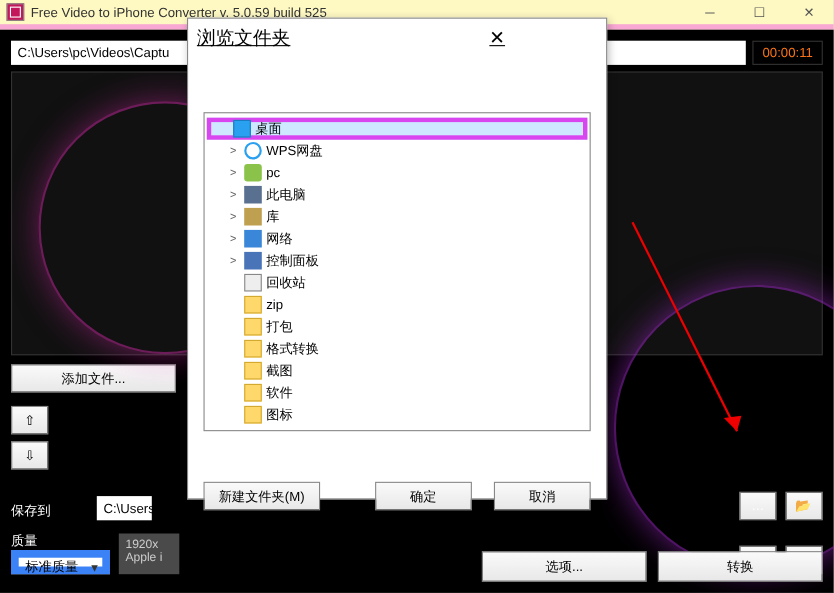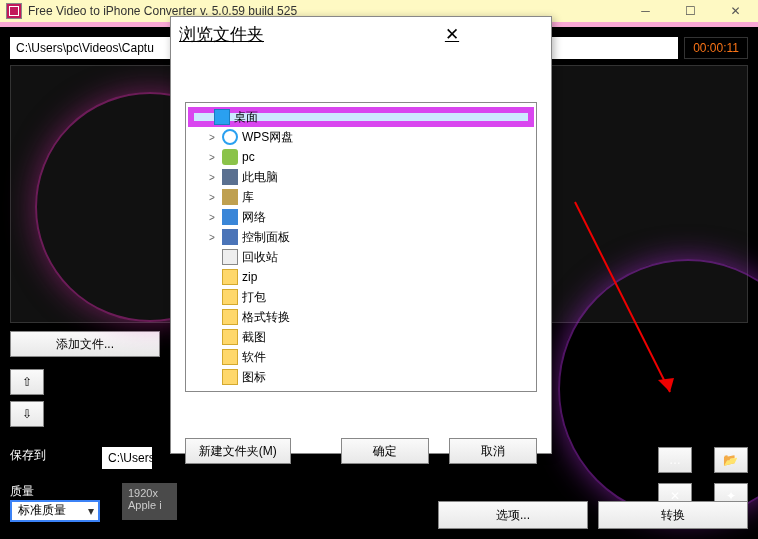--- a/index.html
+++ b/index.html
@@ -23,24 +23,24 @@
 .pathfield { background: #fff; color: #000; padding: 4px 6px; flex: 1; height: 22px; line-height: 14px; }
 .duration { background: #000; color: #f97316; padding: 3px 8px; border: 1px solid #333; }
 
 .preview { height: 258px; background: #111; border: 1px solid #333; margin-bottom: 8px; }
 
 .addrow { display: flex; gap: 6px; margin-bottom: 20px; flex-direction: column; }
 .btn { background: linear-gradient(#fafafa,#e8e8e8); border: 1px solid #888; height: 26px; display: flex; align-items: center; justify-content: center; cursor: pointer; }
 .iconbtn { width: 34px; } 
 .spacer { flex: 1; }
 
-.formrow { display: flex; align-items: flex-start; gap: 22px; margin-bottom: 10px; color: #fff; }
+.formrow { display: flex; align-items: flex-end; gap: 8px; margin-bottom: 10px; color: #fff; }
 .formrow .lbl { width: 70px; }
 .txtfield { background: #fff; color: #000; padding: 4px 6px; height: 22px; }
-.select { background: #fff; color: #000; height: 22px; padding: 0 18px 0 6px; border: 2px solid #3b82f6; position: relative; }
+.select { background: #fff; color: #000; height: 22px; padding: 0 18px 0 6px; border: 7px solid #3b82f6; position: relative; }
 .select::after { content: "▾"; position: absolute; right: 4px; top: 2px; color: #333; }
 .infolabel { background: #4a4a4a; color: #ccc; padding: 4px 6px; height: 37px; font-size: 11px; line-height: 12px; }
 
 .bottomrow { position: absolute; bottom: 10px; left: 10px; right: 10px; display: flex; gap: 10px; justify-content: flex-end; }
 .bottomrow .btn { width: 150px; height: 28px; }
 
 
 .arrow { position: absolute; pointer-events:none; }
 .arrow line { stroke: #e00; stroke-width: 2; }
 .arrow polygon { fill: #e00; }
@@ -48,21 +48,21 @@
 
 .dialog { position: absolute; left: 170px; top: 16px; width: 382px; height: 438px; background: #fff; border: 1px solid #888; box-shadow: 2px 2px 8px rgba(0,0,0,.3); display: flex; flex-direction: column; }
 .dlg-title { display: flex; align-items: center; padding: 6px 8px; }
 .dlg-title span { flex: 1; font-size: 17px; text-decoration: underline; }
 .dlg-close { width: 24px; text-align: center; cursor: pointer; font-size: 14px; }
 .dlg-body { flex: 1; padding: 50px 14px 10px 14px; display: flex; flex-direction: column; }
 .tree { flex: 1; border: 1px solid #888; overflow-y: scroll; padding: 4px 2px; }
 .node { display: flex; align-items: center; height: 20px; padding-left: 4px; gap: 4px; }
 .node .exp { width: 12px; color: #666; text-align: center; font-size: 10px; }
 .node .ic { width: 16px; height: 16px; display: inline-block; }
-.node.sel { background: #cde8ff; border: 6px solid #d946ef; }
+.node.sel { background: #cde8ff; border: 4px solid #d946ef; }
 .node.indent { padding-left: 18px; }
 .ic-desktop { background: #2aa0f0; border: 1px solid #1a7cc0; }
 .ic-cloud { border-radius: 50%; border: 2px solid #2aa0f0; background: #fff; }
 .ic-user { background: #8bc34a; border-radius: 3px; }
 .ic-pc { background: #5a7090; }
 .ic-lib { background: #bfa050; }
 .ic-net { background: #3a86d8; }
 .ic-ctrl { background: #4a74b8; }
 .ic-recycle { background: #eee; border: 1px solid #888; }
 .ic-folder { background: #ffd86b; border: 1px solid #d4a92f; }

